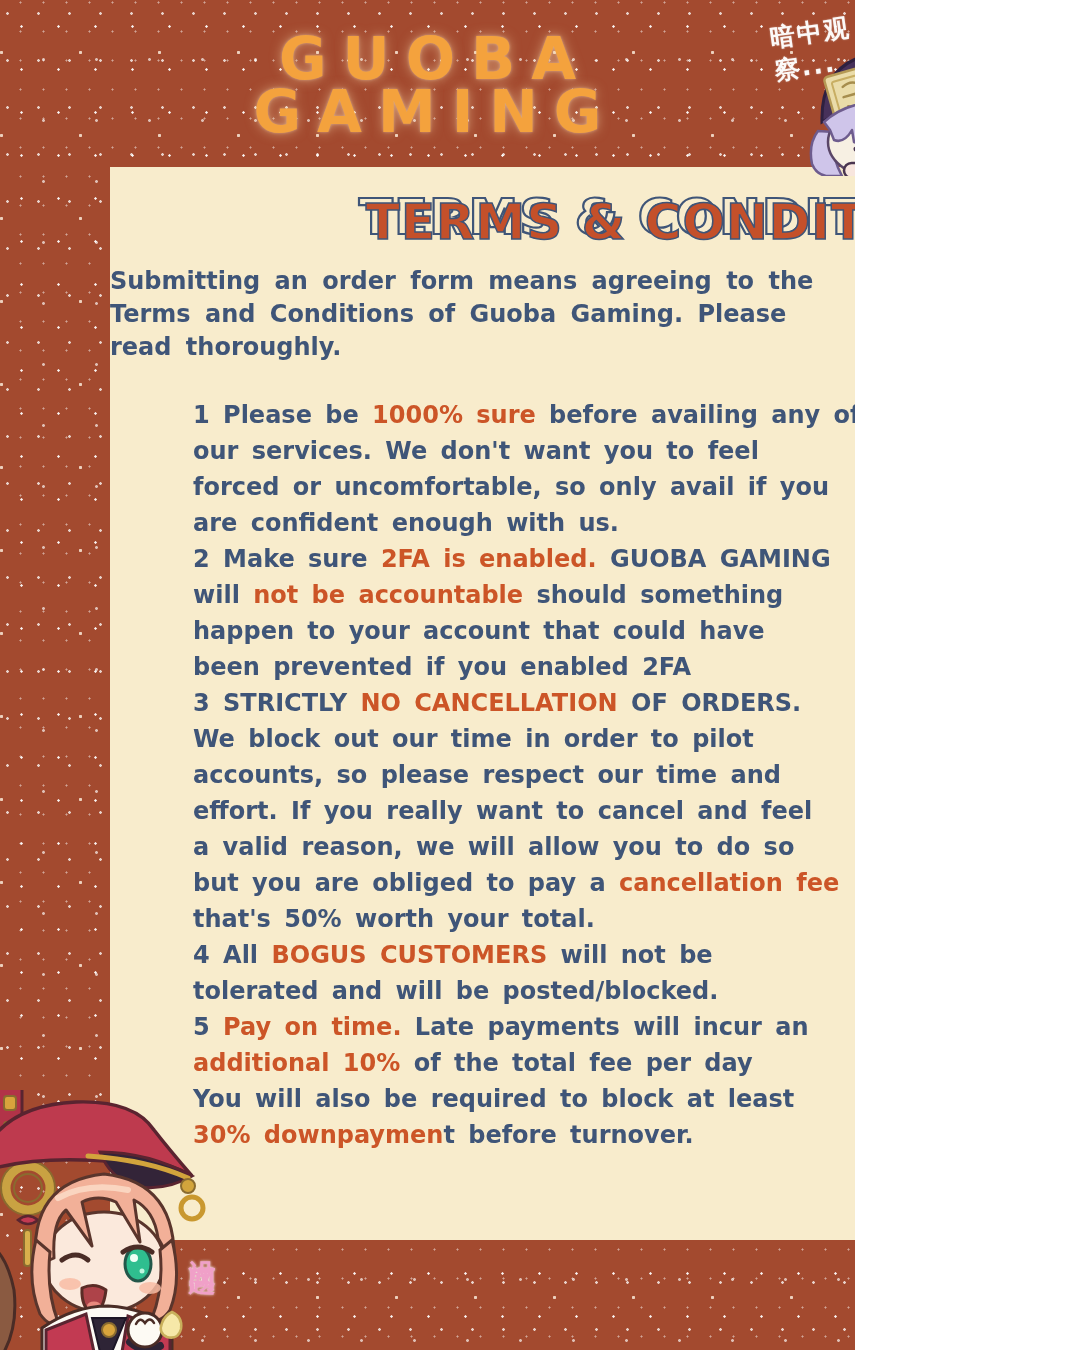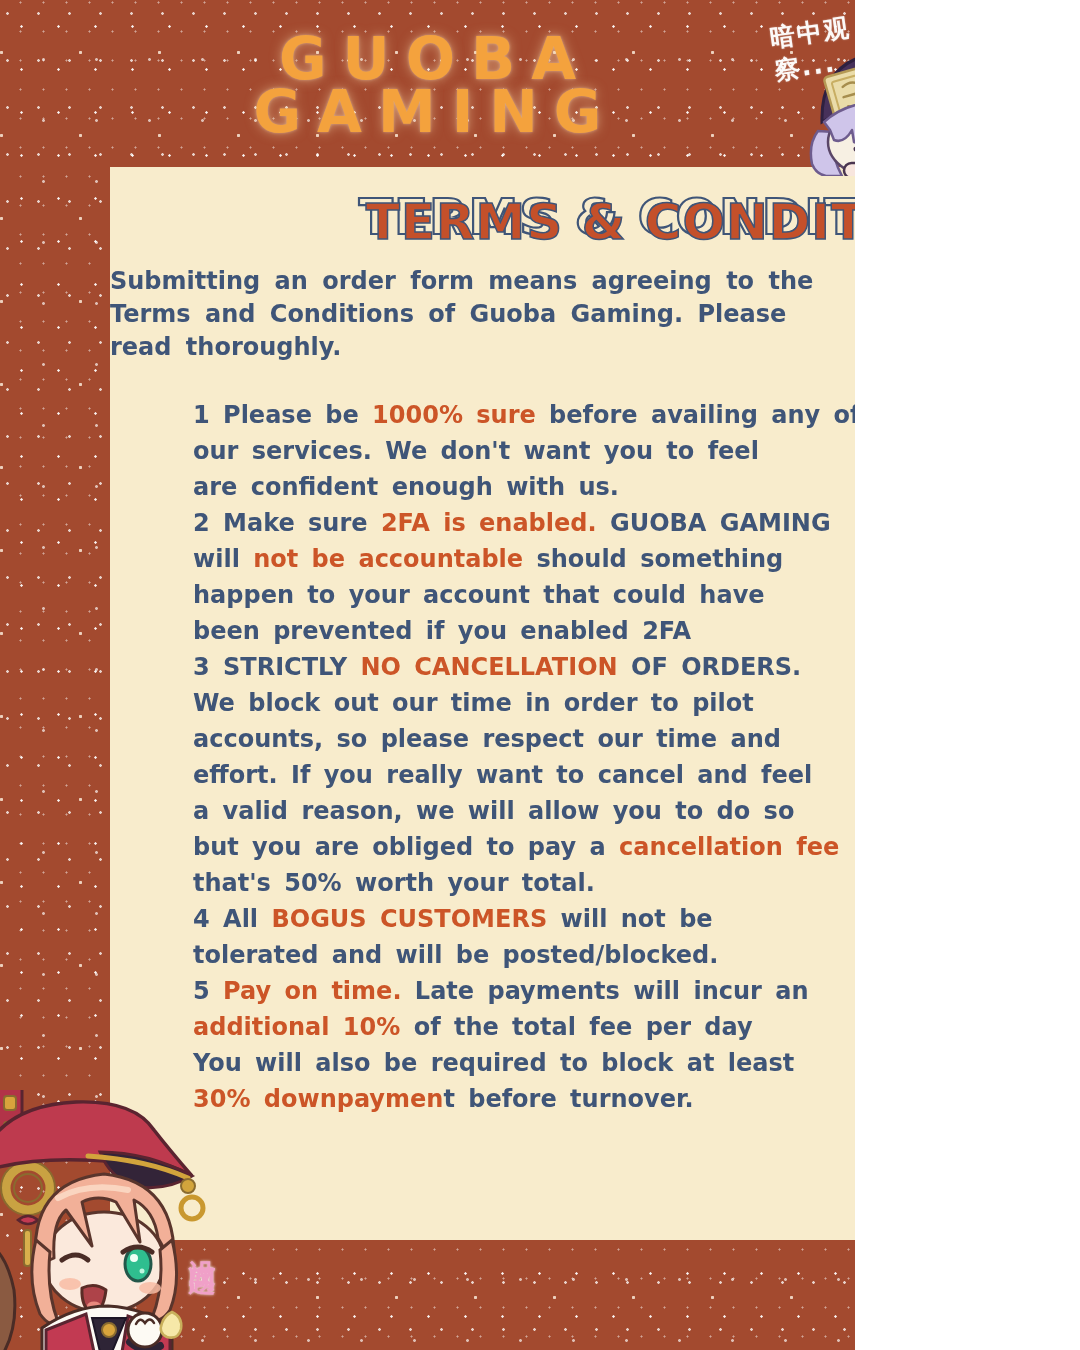--- a/index.html
+++ b/index.html
@@ -86,20 +86,21 @@
       <span class="title-fill">TERMS &amp; CONDITIONS</span>
     </div>
     <div class="subtitle">
         <div>Submitting an order form means agreeing to the</div>
         <div>Terms and Conditions of Guoba Gaming. Please</div>
         <div>read thoroughly.</div>
       </div>
     <div class="terms">
         <div class="tline"><span>1 Please be </span><span class="accent">1000% sure</span><span> before availing any of</span></div>
         <div class="tline"><span>our services. We don't want you to feel</span></div>
+        <div class="tline"><span>forced or uncomfortable, so only avail if you</span></div>
         <div class="tline"><span>are confident enough with us.</span></div>
         <div class="tline"><span>2 Make sure </span><span class="accent">2FA is enabled.</span><span> GUOBA GAMING</span></div>
         <div class="tline"><span>will </span><span class="accent">not be accountable</span><span> should something</span></div>
         <div class="tline"><span>happen to your account that could have</span></div>
         <div class="tline"><span>been prevented if you enabled 2FA</span></div>
         <div class="tline"><span>3 STRICTLY </span><span class="accent">NO CANCELLATION</span><span> OF ORDERS.</span></div>
         <div class="tline"><span>We block out our time in order to pilot</span></div>
         <div class="tline"><span>accounts, so please respect our time and</span></div>
         <div class="tline"><span>effort. If you really want to cancel and feel</span></div>
         <div class="tline"><span>a valid reason, we will allow you to do so</span></div>

